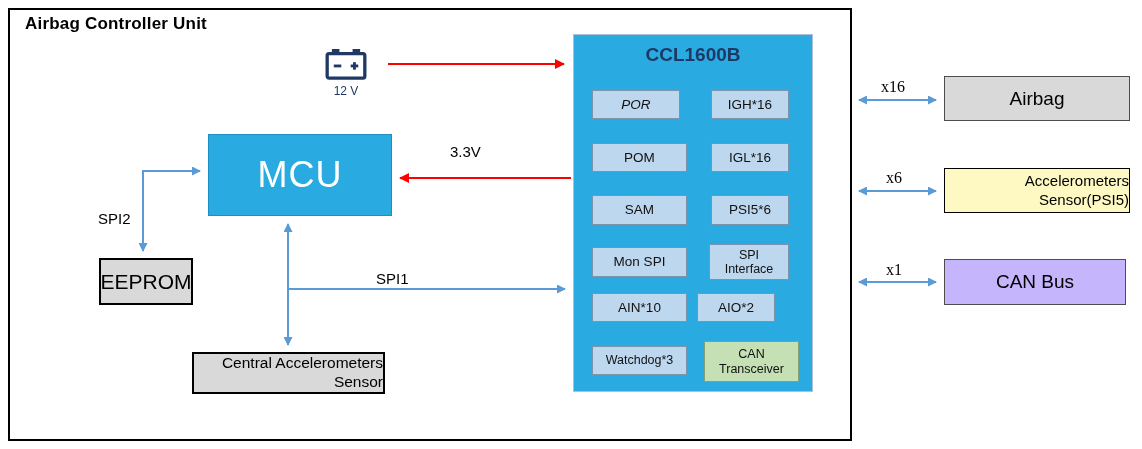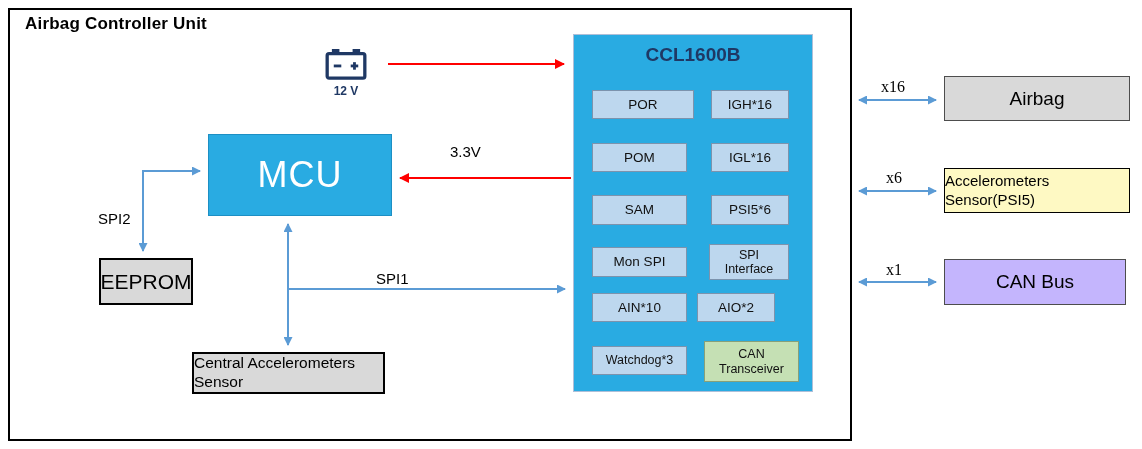--- a/index.html
+++ b/index.html
@@ -5,42 +5,42 @@
   html,body{margin:0;padding:0;background:#fff;}
   .canvas{
     position:relative;width:1142px;height:449px;background:#fff;overflow:hidden;
     font-family:"Liberation Sans",sans-serif;color:#000;
   }
   .abs{position:absolute;box-sizing:border-box;}
   
   .outer-box{left:8px;top:8px;width:844px;height:433px;border:2px solid #000;background:#fff;}
   .diagram-title{left:25px;top:14px;font-size:17px;font-weight:bold;letter-spacing:.2px;text-align:right;}
   
-  .node{display:flex;align-items:center;justify-content:center;text-align:left;}
+  .node{display:flex;align-items:center;justify-content:center;text-align:right;}
   .mcu{left:208px;top:134px;width:184px;height:82px;background:#29abe2;border:1px solid #1d8fc4;
        color:#fff;font-size:36px;letter-spacing:1px;}
   .eeprom{left:99px;top:258px;width:94px;height:47px;background:#d9d9d9;border:2px solid #000;font-size:21px;}
   .central-sensor{left:192px;top:352px;width:193px;height:42px;background:#d9d9d9;border:2px solid #000;
        font-size:15.5px;line-height:1.22;}
   
   .ccl{left:573px;top:34px;width:240px;height:358px;background:#29abe2;border:1px solid #aebfd8;}
   .ccl-title{left:573px;top:44px;width:240px;text-align:center;font-size:19px;font-weight:bold;color:#1f3864;}
   .iblock{display:flex;align-items:center;justify-content:center;text-align:center;
        background:#bdd7ee;border:1px solid #7c93ad;font-size:13.5px;color:#111;line-height:1.15;}
   .iblock.green{background:#c5e0b4;border-color:#86a07a;font-size:12.5px;}
   .iblock.small{font-size:12.5px;}
   
   .airbag{left:944px;top:76px;width:186px;height:45px;background:#d9d9d9;border:1px solid #4d4d4d;font-size:19px;}
   .accel{left:944px;top:168px;width:186px;height:45px;background:#fef9c3;border:1px solid #000;
        font-size:15px;line-height:1.25;}
   .canbus{left:944px;top:259px;width:182px;height:46px;background:#c4b5fd;border:1px solid #4d4d4d;font-size:19px;}
   
   .wire-label{font-size:15px;color:#000;text-align:right;}
   .count-label{font-family:"Liberation Serif",serif;font-size:16px;color:#000;}
-  .battery-label{left:322px;top:84px;width:48px;text-align:center;font-size:12px;font-weight:bold;color:#1f3864;}
+  .battery-label{left:322px;top:84px;width:48px;text-align:center;font-size:12px;font-weight:normal;color:#1f3864;}
   .svg-overlay{position:absolute;left:0;top:0;pointer-events:none;}
 </style>
 </head>
 <body>
 
 <div class="canvas">
 
   <div class="abs outer-box"></div>
   <div class="abs diagram-title">Airbag Controller Unit</div>
 
@@ -56,21 +56,21 @@
   </div>
   <div class="abs battery-label">12 V</div>
 
   <div class="abs node mcu">MCU</div>
   <div class="abs node eeprom">EEPROM</div>
   <div class="abs node central-sensor">Central Accelerometers Sensor</div>
 
   <div class="abs ccl"></div>
   <div class="abs ccl-title">CCL1600B</div>
 
-  <div class="abs iblock" style="left:592px;top:90px;width:102px;height:29px;">POR</div>
+  <div class="abs iblock" style="left:592px;top:90px;width:88px;height:29px;font-style:italic;">POR</div>
   <div class="abs iblock" style="left:711px;top:90px;width:78px;height:29px;">IGH*16</div>
   <div class="abs iblock" style="left:592px;top:143px;width:95px;height:29px;text-align:center;">POM</div>
   <div class="abs iblock" style="left:711px;top:143px;width:78px;height:29px;">IGL*16</div>
   <div class="abs iblock" style="left:592px;top:195px;width:95px;height:30px;">SAM</div>
   <div class="abs iblock" style="left:711px;top:195px;width:78px;height:30px;">PSI5*6</div>
   <div class="abs iblock" style="left:592px;top:247px;width:95px;height:30px;">Mon SPI</div>
   <div class="abs iblock small" style="left:709px;top:244px;width:80px;height:36px;padding:8px 8px;">SPI Interface</div>
   <div class="abs iblock" style="left:592px;top:293px;width:95px;height:29px;">AIN*10</div>
   <div class="abs iblock" style="left:697px;top:293px;width:78px;height:29px;">AIO*2</div>
   <div class="abs iblock small" style="left:592px;top:346px;width:95px;height:29px;">Watchdog*3</div>

